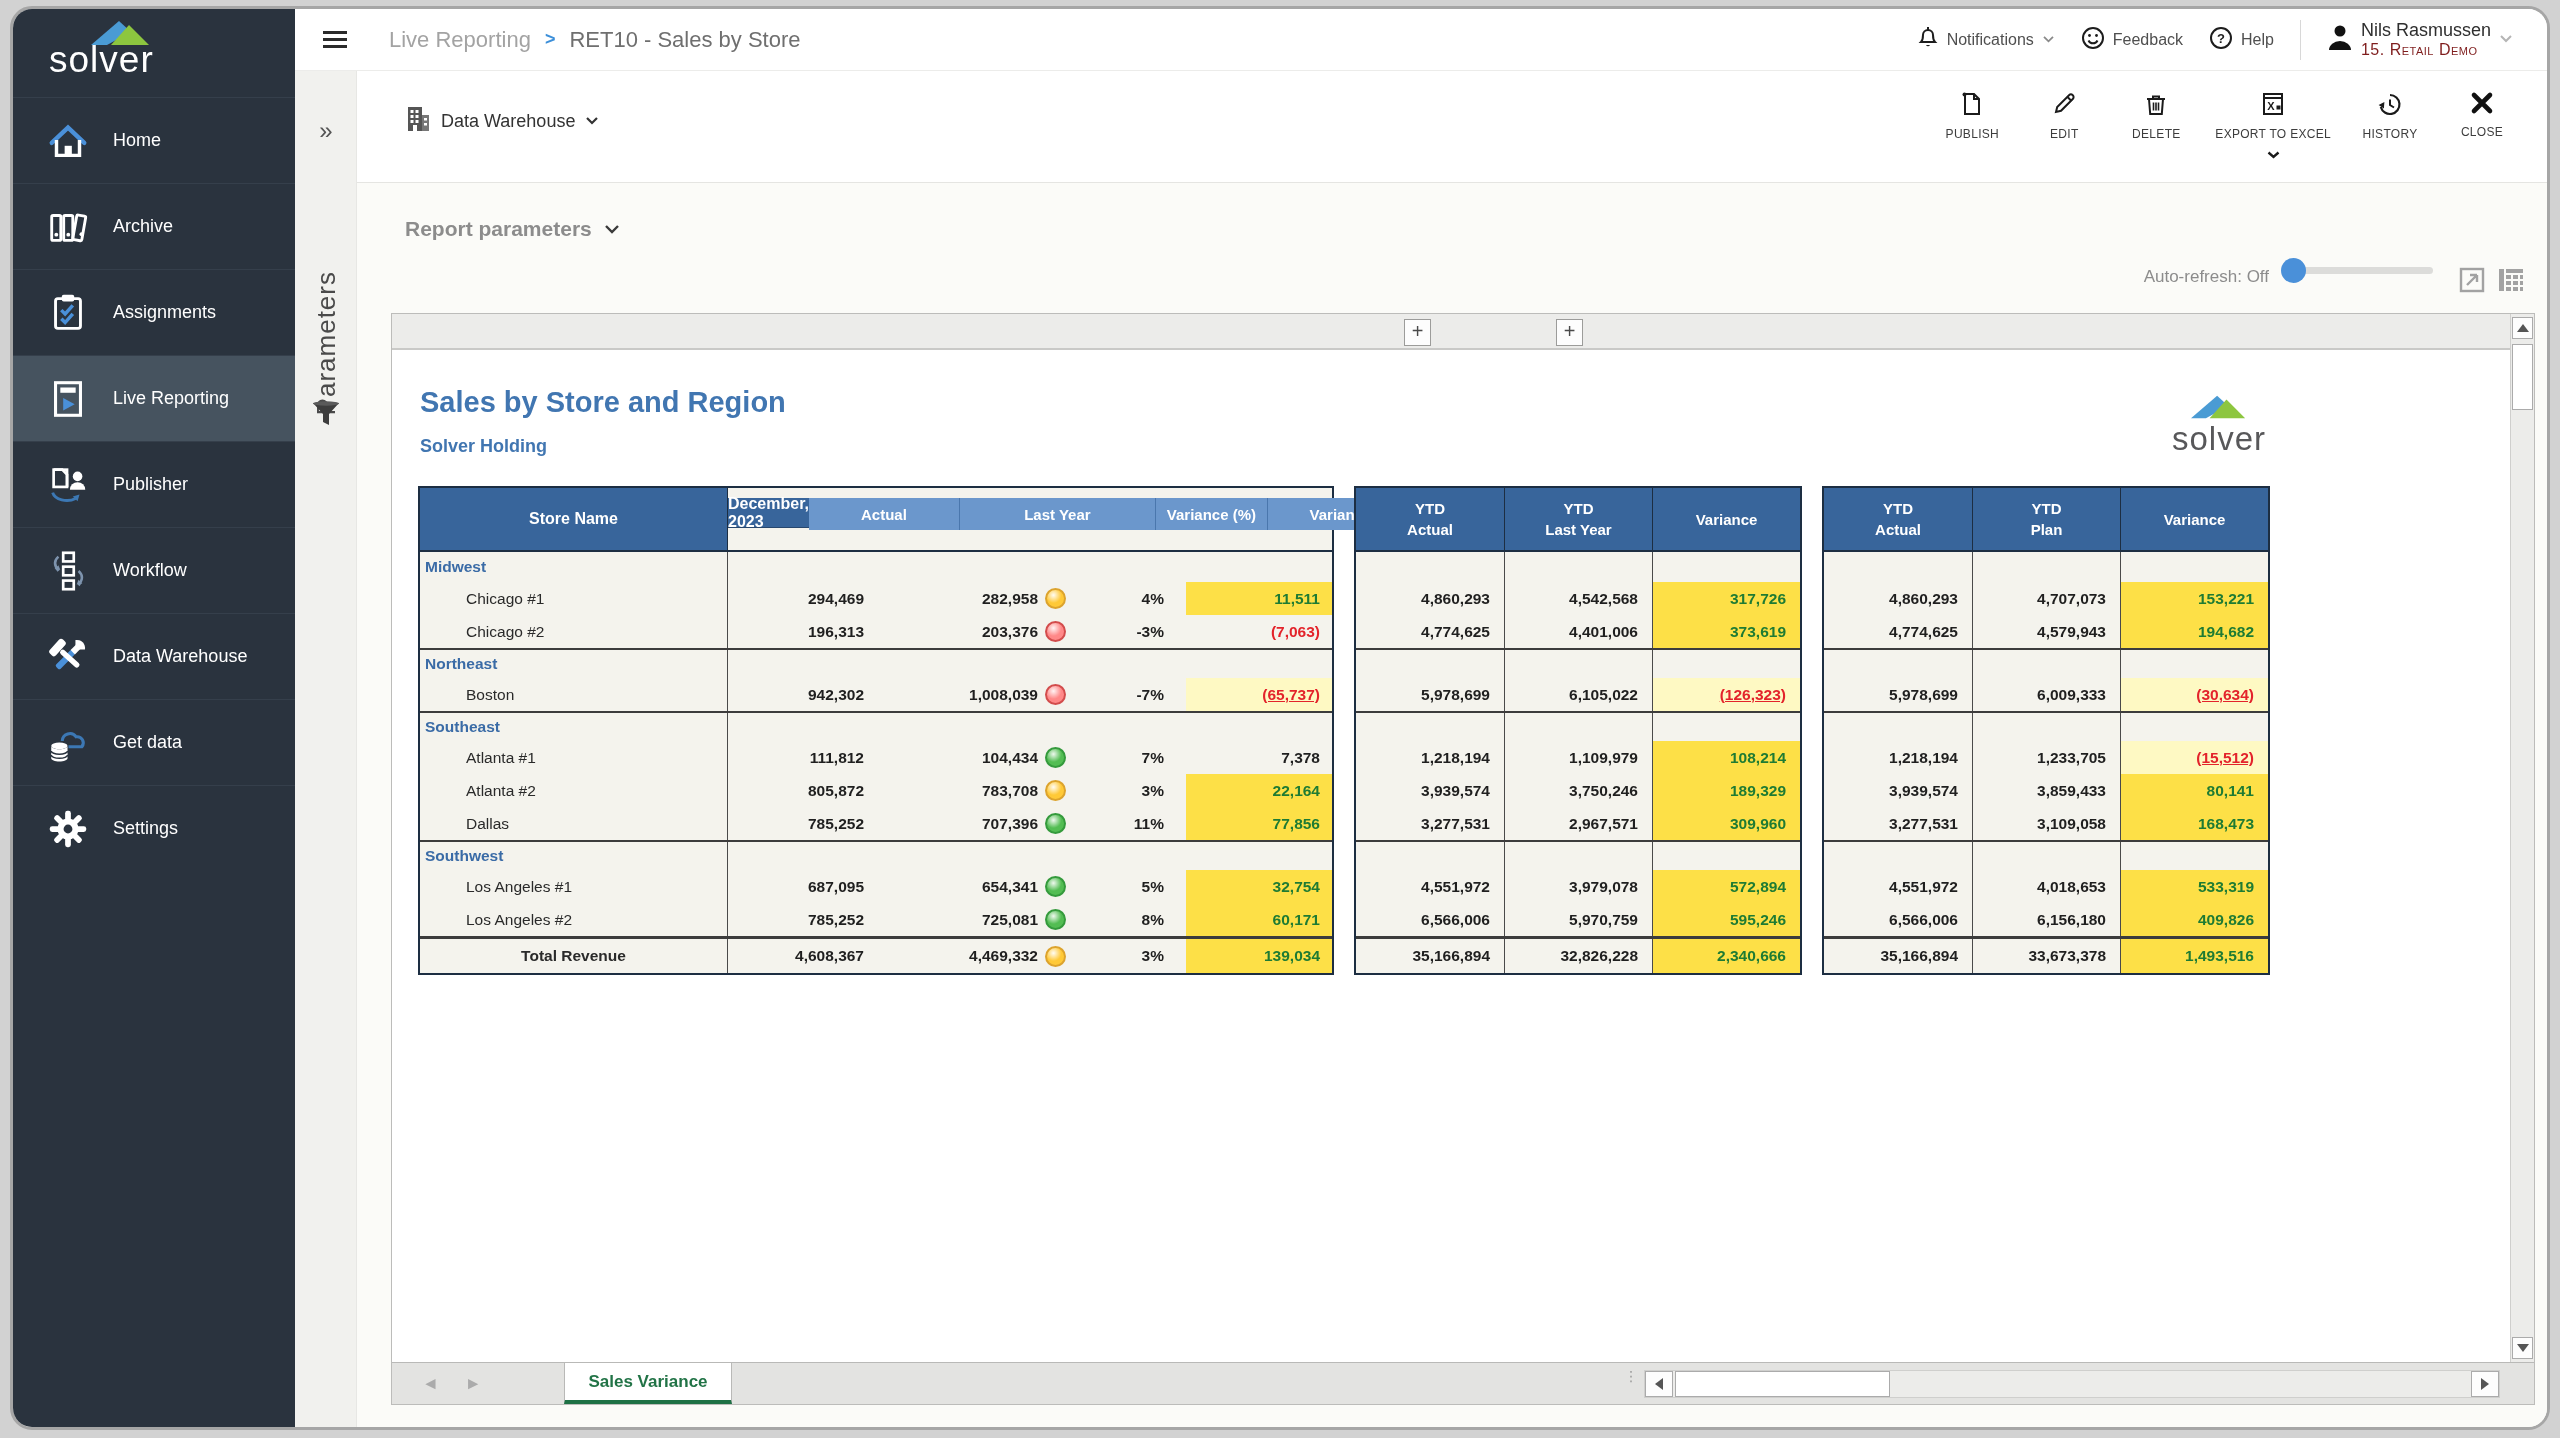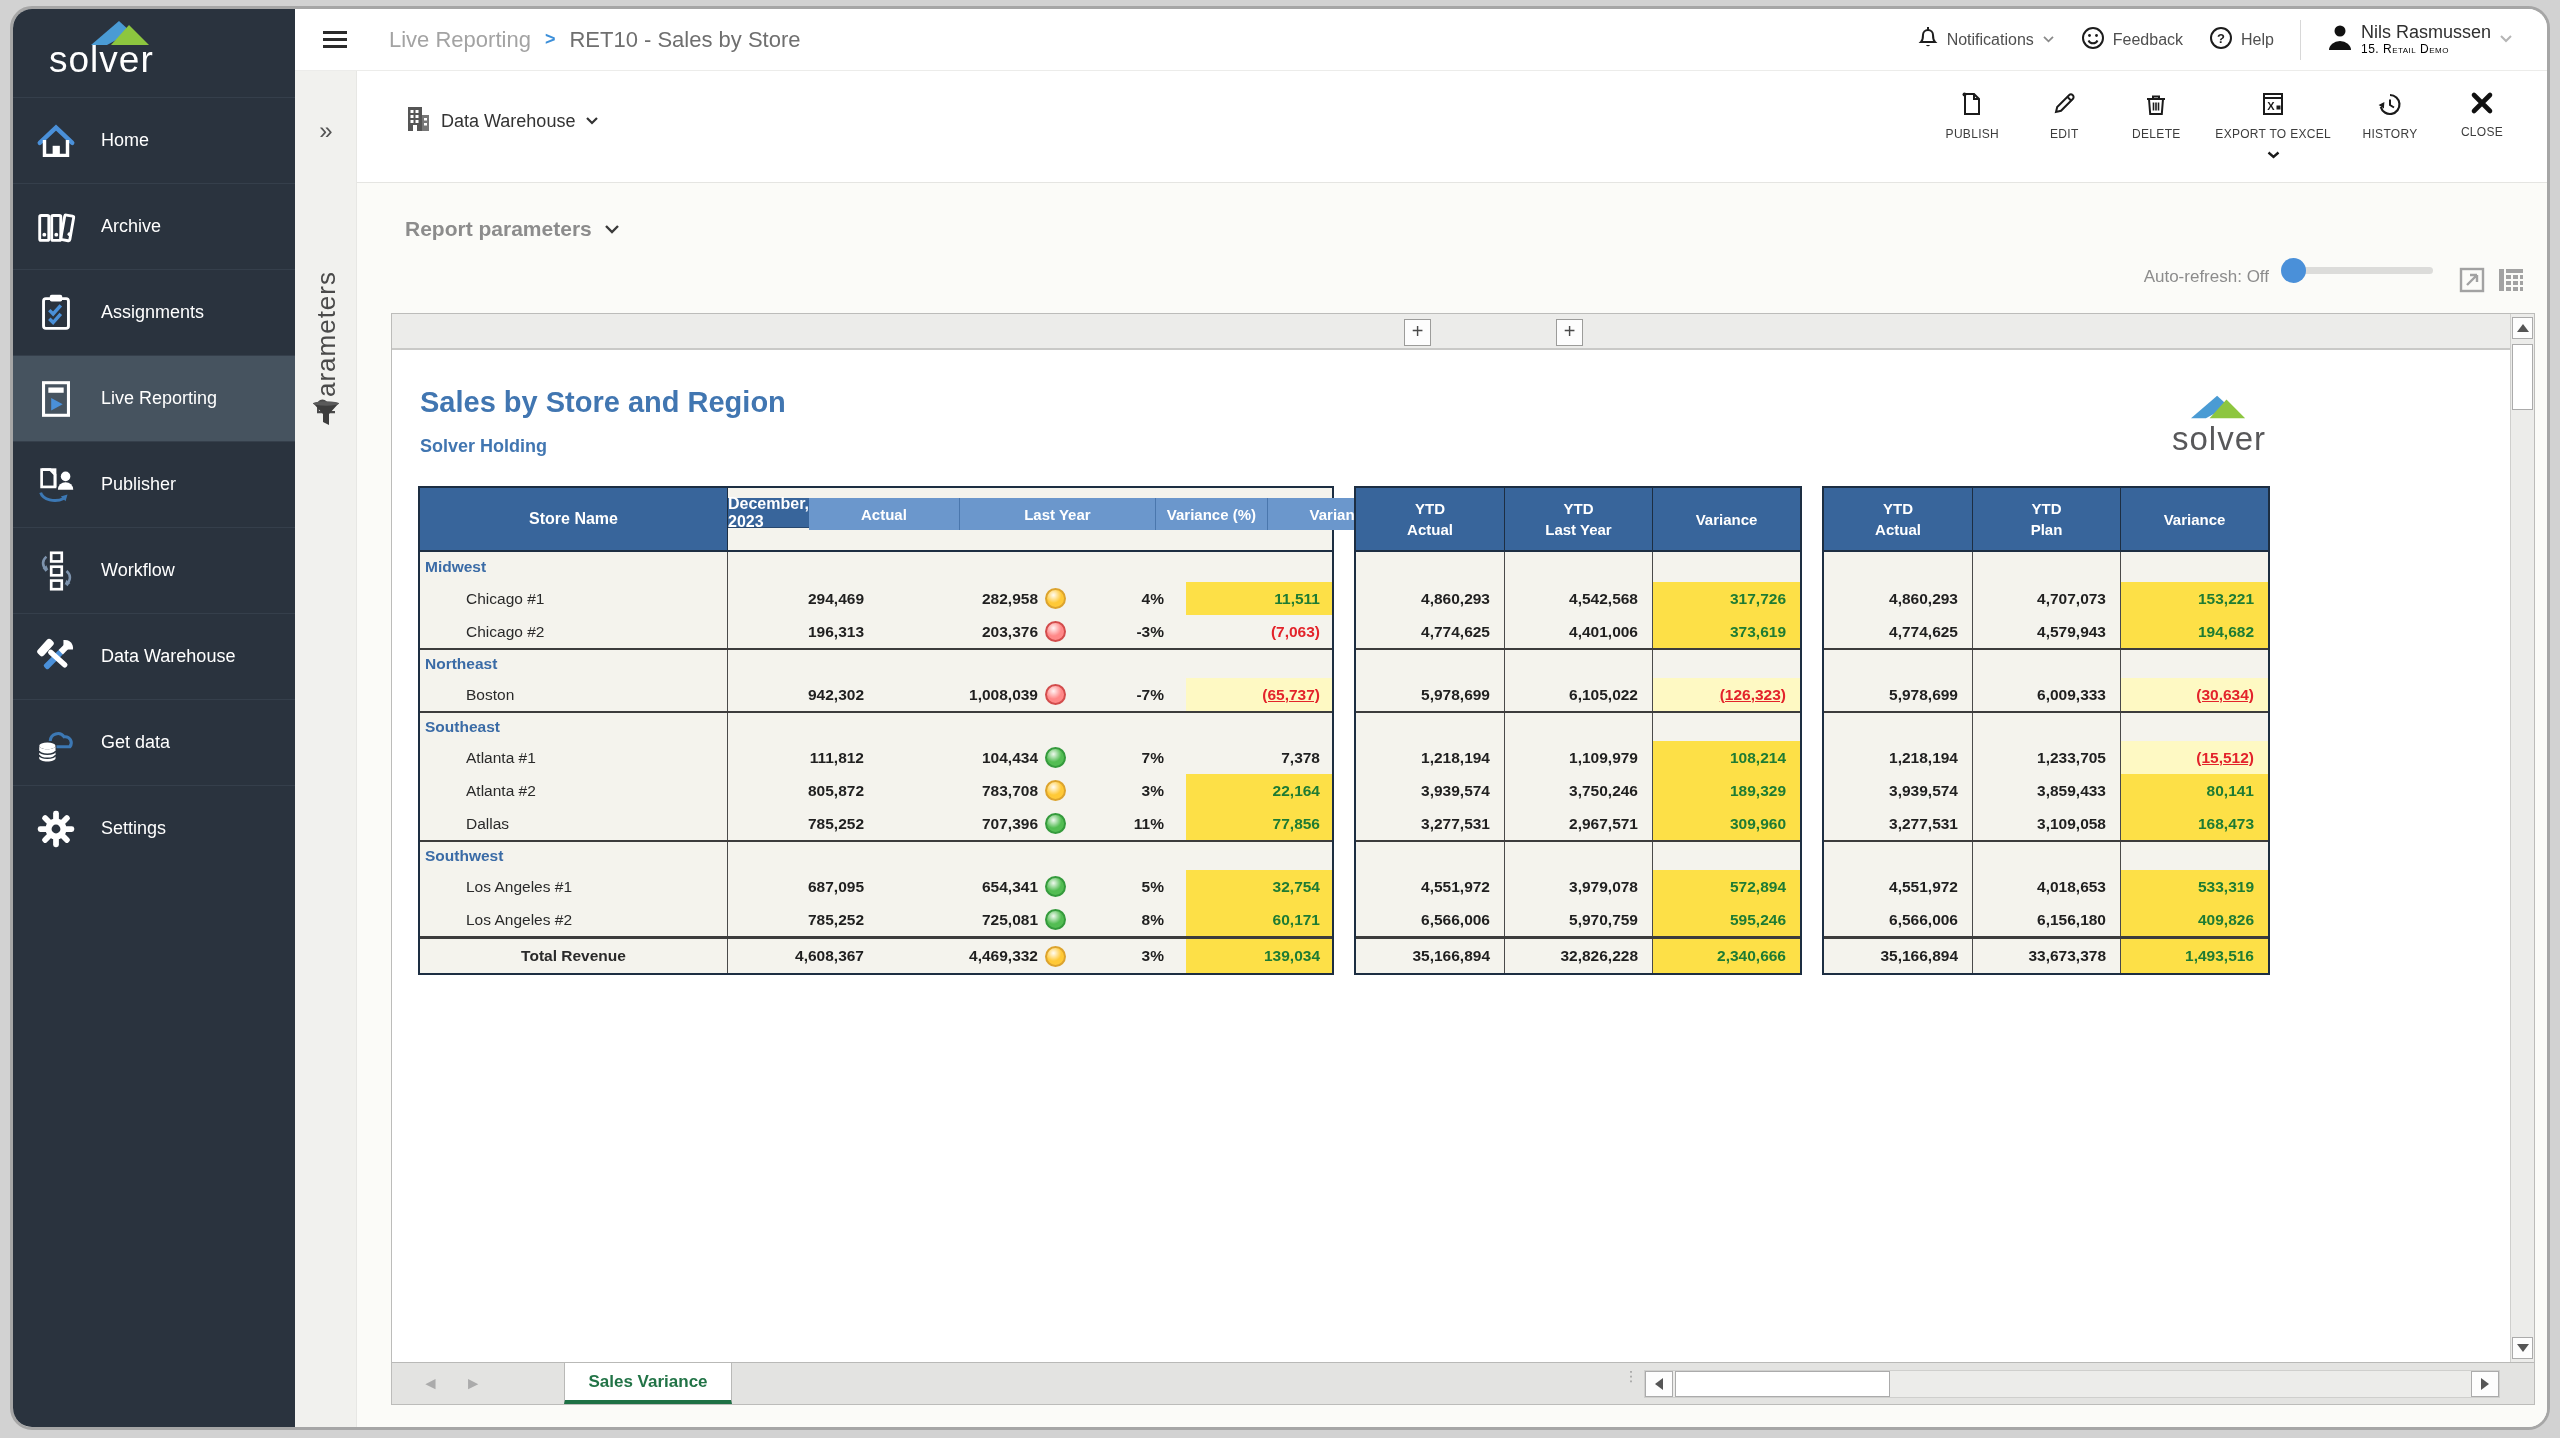--- a/index.html
+++ b/index.html
@@ -5,21 +5,21 @@
   * { margin:0; padding:0; box-sizing:border-box; }
   html,body { width:2560px; height:1438px; background:#d2d2d2; font-family:"Liberation Sans",sans-serif; overflow:hidden; }
   .window { position:absolute; left:10px; top:6px; width:2540px; height:1424px; border:3px solid #a6a6a6; border-radius:22px; overflow:hidden; background:#fbfbf8; }
 
   
   .sidebar { position:absolute; left:0; top:0; bottom:0; width:282px; background:#2a333e; }
   .logo-area { position:relative; height:88px; }
   .logo-mark { position:absolute; left:76px; top:8px; }
   .logo-text { position:absolute; left:36px; top:30px; color:#fff; font-size:37px; font-weight:400; letter-spacing:1px; }
   .nav { position:absolute; top:88px; left:0; right:0; }
-  .nav-item { height:86px; display:flex; align-items:center; padding-left:20px; border-top:1px solid #353f4b; cursor:pointer; }
+  .nav-item { height:86px; display:flex; align-items:center; padding-left:32px; border-top:1px solid #353f4b; cursor:pointer; }
   .nav-item.active { background:#46535f; }
   .nav-icon { width:46px; height:46px; flex:0 0 46px; margin-right:22px; }
   .nav-label { color:#fff; font-size:18px; font-weight:400; }
 
   
   .param-strip { position:absolute; left:282px; top:62px; bottom:0; width:62px; background:#f1f1ee; border-right:1px solid #e7e7e4; }
   .param-expand { position:absolute; top:46px; left:0; width:62px; text-align:center; color:#555; font-size:24px; cursor:pointer; }
   .param-label { position:absolute; top:200px; left:50%; transform:translateX(-50%) ; writing-mode:vertical-rl; transform:translateX(-50%) rotate(180deg); color:#4a4a4a; font-size:26px; letter-spacing:1px; }
   .param-funnel { position:absolute; top:330px; left:17px; }
 
@@ -30,21 +30,21 @@
   .breadcrumb { margin-left:42px; font-size:22px; display:flex; align-items:center; gap:14px; }
   .bc-1 { color:#a3a3a3; font-weight:300; }
   .bc-sep { color:#3c8fd9; font-size:18px; font-weight:700; }
   .bc-2 { color:#6f6f6f; font-weight:300; }
   .top-right { margin-left:auto; display:flex; align-items:center; gap:26px; padding-right:34px; }
   .top-link { display:flex; align-items:center; gap:8px; color:#4f4f4f; font-size:16px; cursor:pointer; }
   .top-divider { width:1px; height:40px; background:#d8d8d8; }
   .user-box { display:flex; align-items:center; gap:8px; cursor:pointer; }
   .user-texts { display:flex; flex-direction:column; line-height:1.15; }
   .user-name { color:#2f2f2f; font-size:18px; }
-  .user-org { color:#000000; font-size:12px; font-variant:small-caps; letter-spacing:.5px; }
+  .user-org { color:#7f1d1d; font-size:16px; font-variant:small-caps; letter-spacing:.5px; }
 
   
   .main { position:absolute; left:344px; top:62px; right:0; bottom:0; background:#fbfbf8; }
   .toolbar { position:absolute; left:0; right:0; top:0; height:112px; background:#fff; border-bottom:1px solid #e5e5e2; }
   .source-sel { position:absolute; left:48px; top:34px; display:flex; align-items:center; gap:10px; cursor:pointer; }
   .source-label { font-size:18px; color:#333; }
   .tool-buttons { position:absolute; right:26px; top:16px; display:flex; gap:14px; }
   .tool-btn { min-width:78px; display:flex; flex-direction:column; align-items:center; gap:6px; cursor:pointer; padding:4px 6px; }
   .tool-btn .tb-label { font-size:12px; color:#3d3d3d; letter-spacing:.3px; white-space:nowrap; }
   .tb-chev { margin-top:-2px; }

